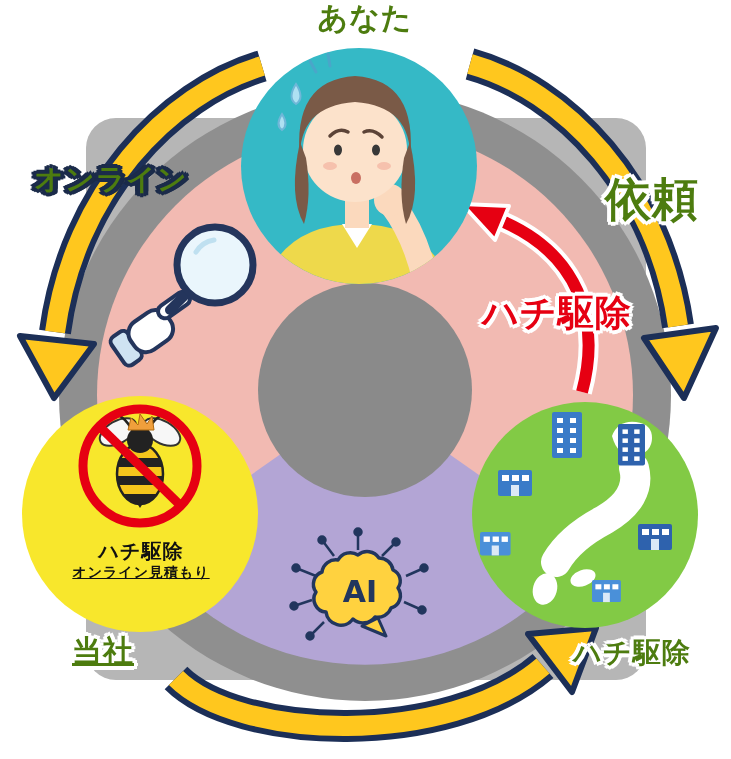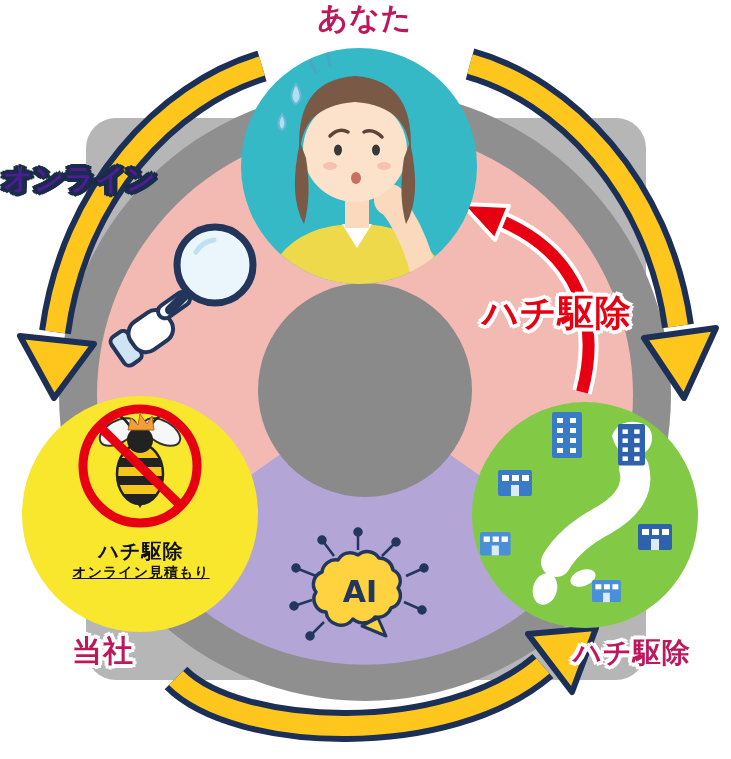--- a/index.html
+++ b/index.html
@@ -6,32 +6,32 @@
   .stage{
     position:relative;width:731px;height:759px;overflow:hidden;background:#fff;
     font-family:"DejaVu Sans","Liberation Sans",sans-serif;
   }
   .stage svg.bg{position:absolute;left:0;top:0;width:731px;height:759px;}
   .lbl{
     position:absolute;font-weight:bold;white-space:nowrap;text-align:center;
     transform:translateX(-50%);line-height:1.18;letter-spacing:1px;
   }
   
-  .ow{color:#be185d;text-shadow:
+  .ow{color:#4d7c0f;text-shadow:
     3px 3px 0 #fff,-3px 3px 0 #fff,3px -3px 0 #fff,-3px -3px 0 #fff,
     4px 0 0 #fff,-4px 0 0 #fff,0 4px 0 #fff,0 -4px 0 #fff;}
   
   .ored{color:#e60012;text-shadow:
     3px 3px 0 #fff,-3px 3px 0 #fff,3px -3px 0 #fff,-3px -3px 0 #fff,
     4px 0 0 #fff,-4px 0 0 #fff,0 4px 0 #fff,0 -4px 0 #fff;}
   
-  .onv{color:#4c1d95;text-shadow:
+  .onv{color:#4d7c0f;text-shadow:
     3px 3px 0 #1b2b4a,-3px 3px 0 #1b2b4a,3px -3px 0 #1b2b4a,-3px -3px 0 #1b2b4a,
     4px 0 0 #1b2b4a,-4px 0 0 #1b2b4a,0 4px 0 #1b2b4a,0 -4px 0 #1b2b4a,
-    5px 2px 0 #1b2b4a,-5px 2px 0 #1b2b4a,5px -2px 0 #1b2b4a,-5px -2px 0 #1b2b4a;}
+    5px 2px 0 #1b2b4a,-5px 2px 0 #1b2b4a,5px -2px 0 #1b2b4a,-5px -2px 0 #1b2b4a; margin-left: 31px;}
 </style>
 </head>
 <body>
 
 <div class="stage">
 
 <svg class="bg" viewBox="0 0 731 759" xmlns="http://www.w3.org/2000/svg">
   <defs>
     <clipPath id="clip-top-circle">
           <circle cx="359" cy="166" r="118"></circle>
@@ -187,28 +187,29 @@
     <path d="M326 612 a13 13 0 0 1 -10 -20 a13 13 0 0 1 6 -20 a14 14 0 0 1 16 -12 a14 14 0 0 1 20 -5
              a14 14 0 0 1 21 3 a14 14 0 0 1 14 12 a12 12 0 0 1 5 18 a13 13 0 0 1 -7 20
              a14 14 0 0 1 -16 9 a15 15 0 0 1 -22 2 a15 15 0 0 1 -27 -7 z" fill="#ffd23f" stroke="#22365e" stroke-width="3.5" stroke-linejoin="round"></path>
     <path d="M378 618 l8 18 l-24 -10 z" fill="#ffd23f" stroke="#22365e" stroke-width="3" stroke-linejoin="round"></path>
     <text x="360" y="602" text-anchor="middle" font-size="30" font-weight="bold" fill="#22365e">AI</text>
   </g>
 </svg>
 
 <div class="lbl ow" style="left:365px;top:0px;font-size:30px;">あなた</div>
 
+<div class="lbl ow" style="left:652px;top:172px;font-size:46px;">依頼</div>
 
 <div class="lbl onv" style="left:80px;top:162px;font-size:29px;">
   <div>オンライン</div>
 </div>
 
 <div class="lbl ored" style="left:557px;top:292px;font-size:36px;">ハチ駆除</div>
 
-<div class="lbl ow" style="left:103px;top:633px;font-size:30px;">当社</div>
+<div class="lbl ow" style="left:103px;top:633px;font-size:30px;text-decoration:underline;">当社</div>
 
 <div class="lbl ow" style="left:632px;top:636px;font-size:28px;">
   <div>ハチ駆除</div>
 </div>
 
 <div class="lbl onv" style="left:372px;top:674px;font-size:29px;">
 </div>
 
 <div class="lbl" style="left:141px;top:540px;font-size:20px;color:#111;font-weight:bold;">
   <div>ハチ駆除</div>

